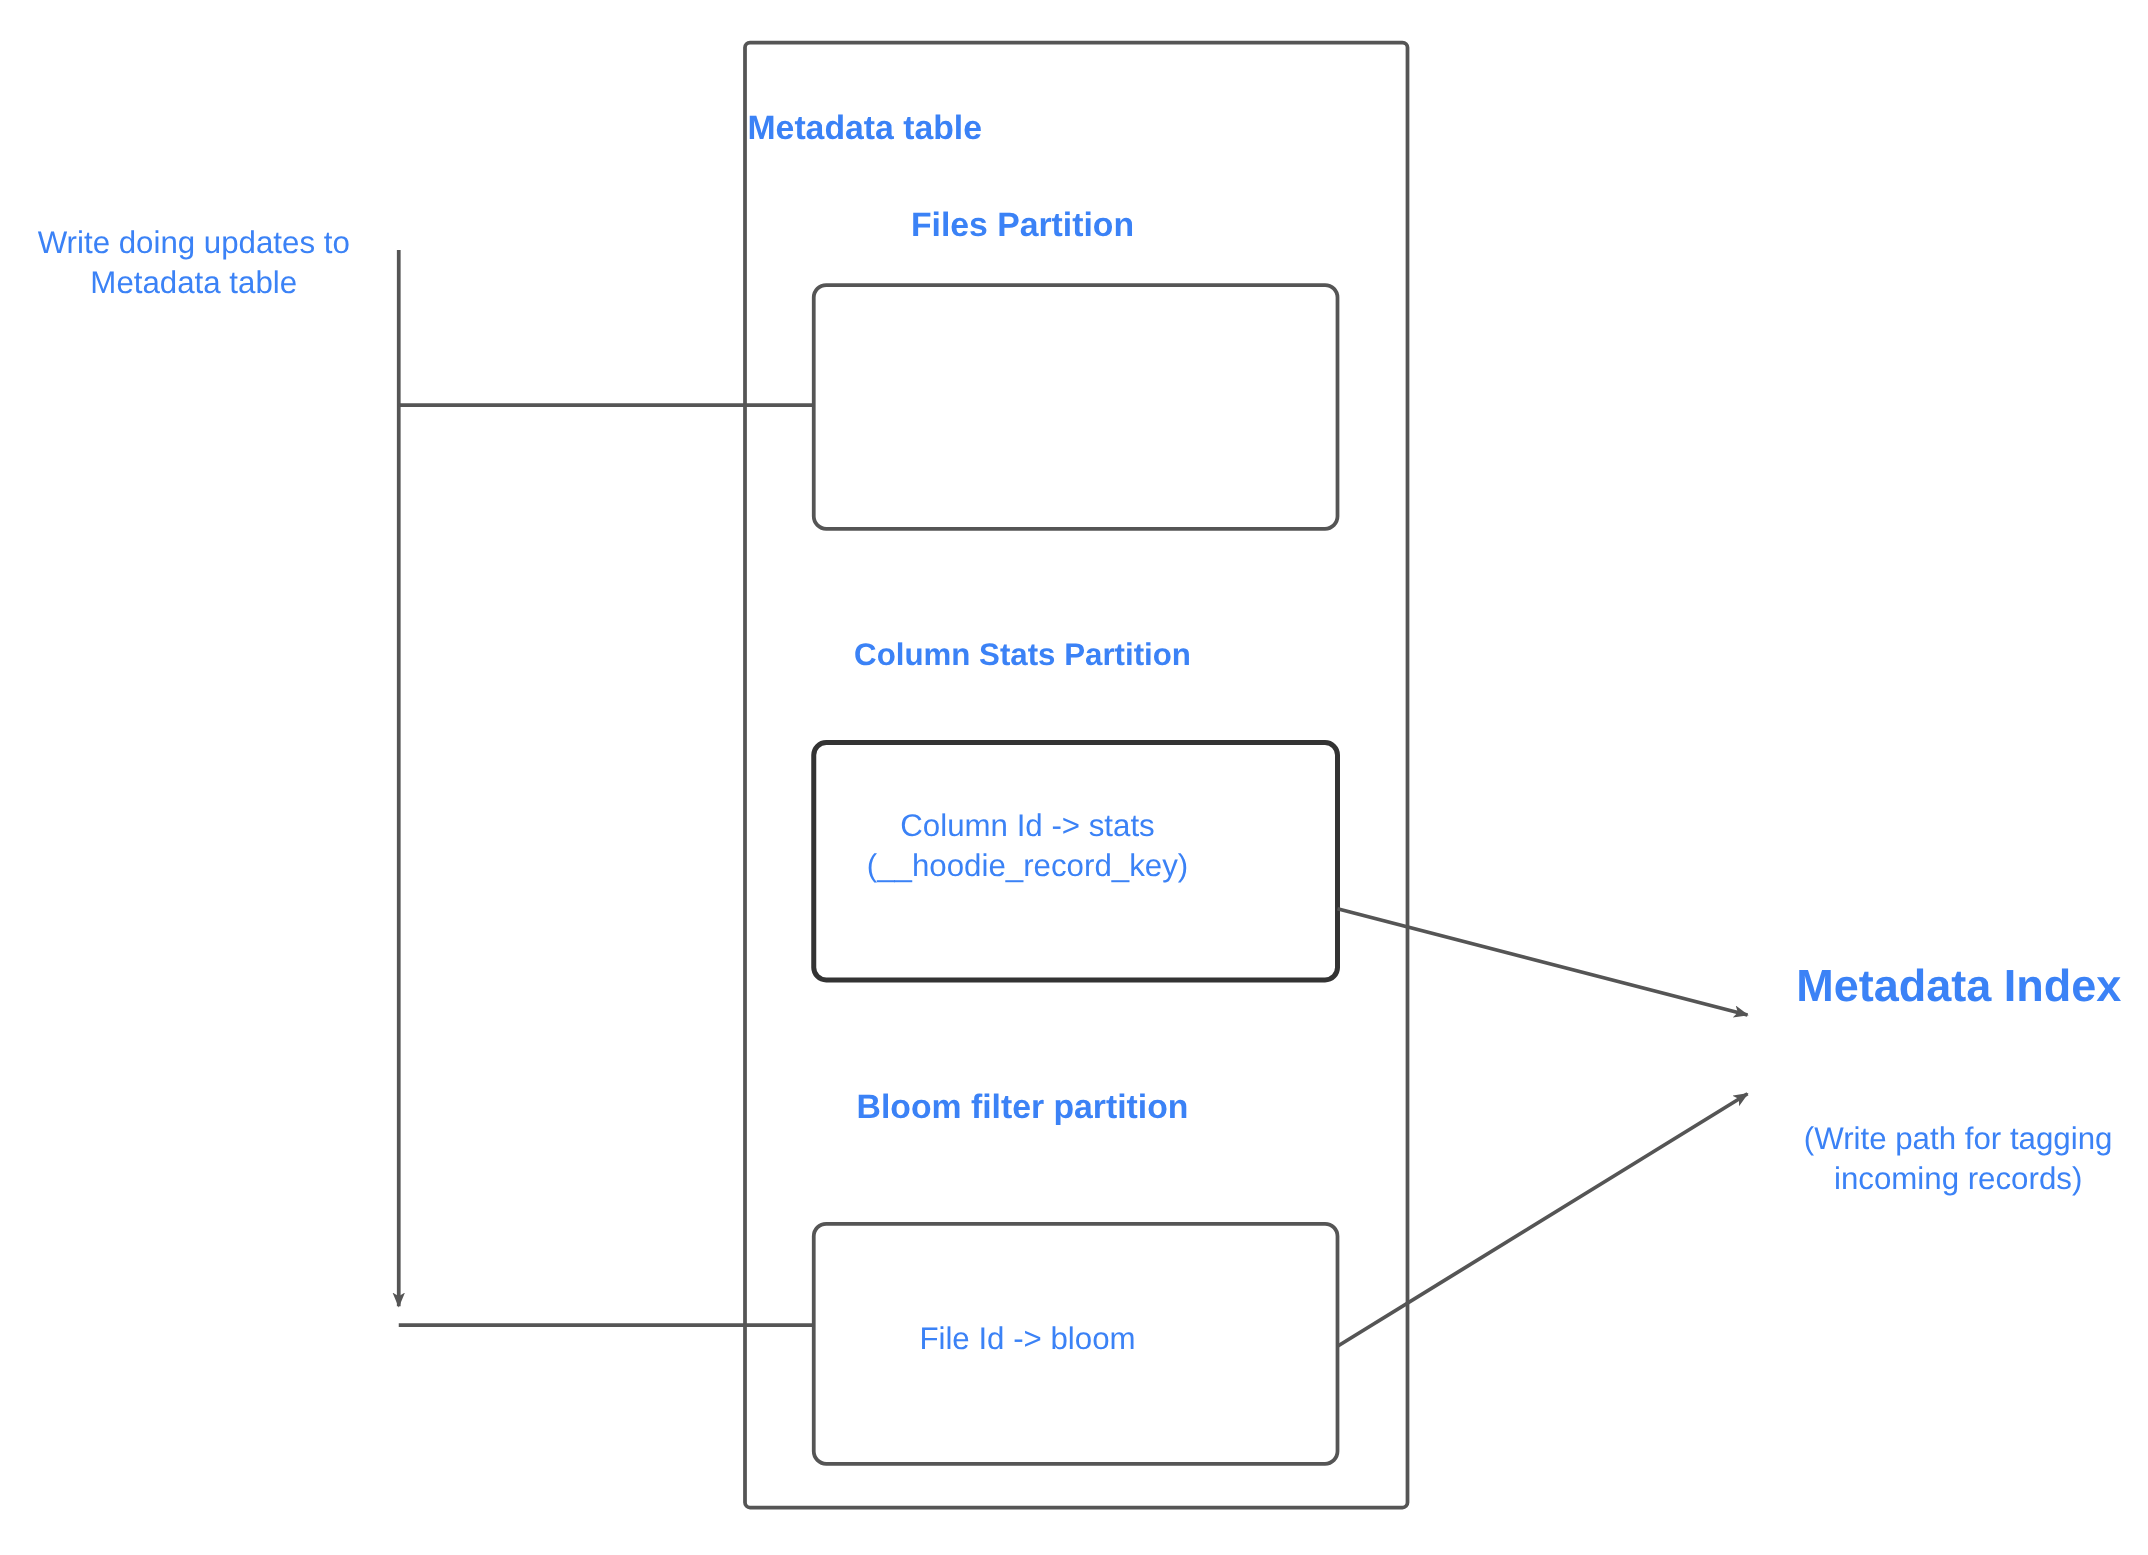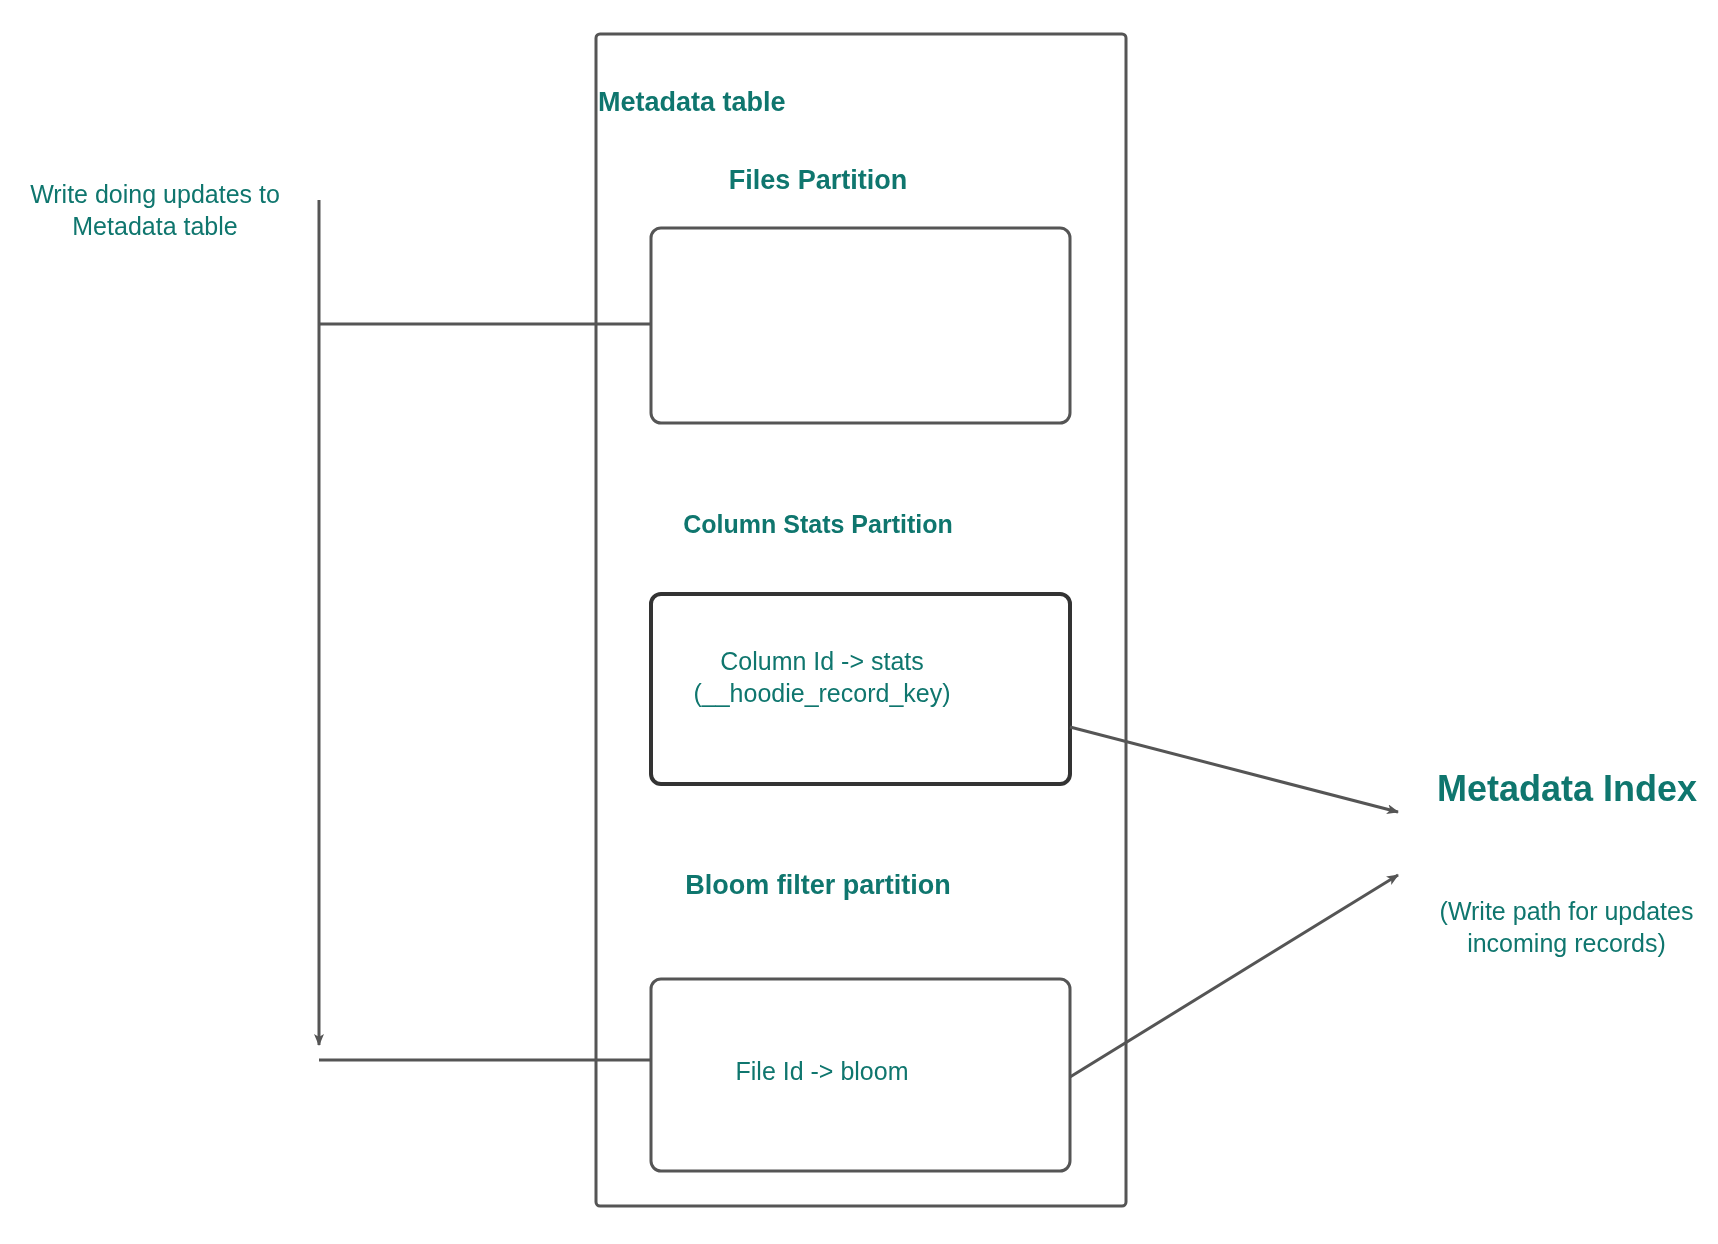--- a/index.html
+++ b/index.html
@@ -17,21 +17,21 @@
   }
   svg.layer {
     position: absolute;
     left: 0;
     top: 0;
     width: 1718px;
     height: 1244px;
   }
   .lbl {
     position: absolute;
-    color: #0f766e;
+    color: #3b82f6;
     line-height: 1.28;
     text-align: center;
     white-space: pre-line;
   }
   .bold {
     font-weight: bold;
   }
   #writes-label {
     left: 8px;
     top: 178px;
@@ -139,15 +139,15 @@
   <div class="lbl bold" id="colstats-partition-title">Column Stats Partition</div>
 
   <div class="lbl" id="colstats-partition-body">Column Id  -&gt; stats (__hoodie_record_key)</div>
 
   <div class="lbl bold" id="bloom-partition-title">Bloom filter partition</div>
 
   <div class="lbl" id="bloom-partition-body">File Id -&gt; bloom</div>
 
   <div class="lbl bold" id="metadata-index-title">Metadata Index</div>
 
-  <div class="lbl" id="metadata-index-note">(Write path for updates incoming records)</div>
+  <div class="lbl" id="metadata-index-note">(Write path for tagging incoming records)</div>
 
 </div>
 
 </body></html>

